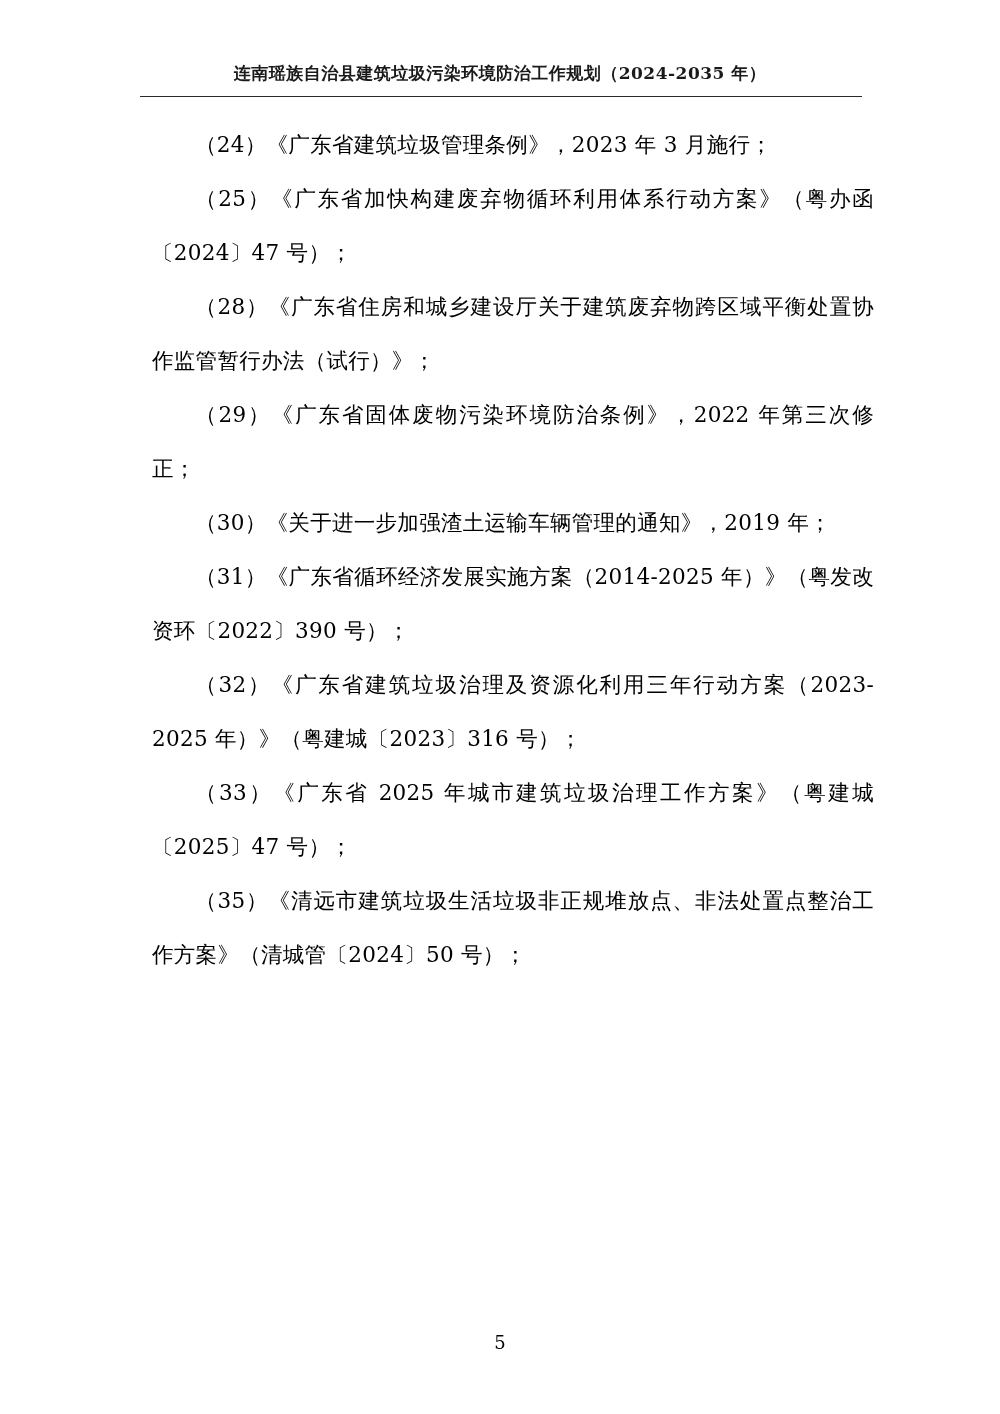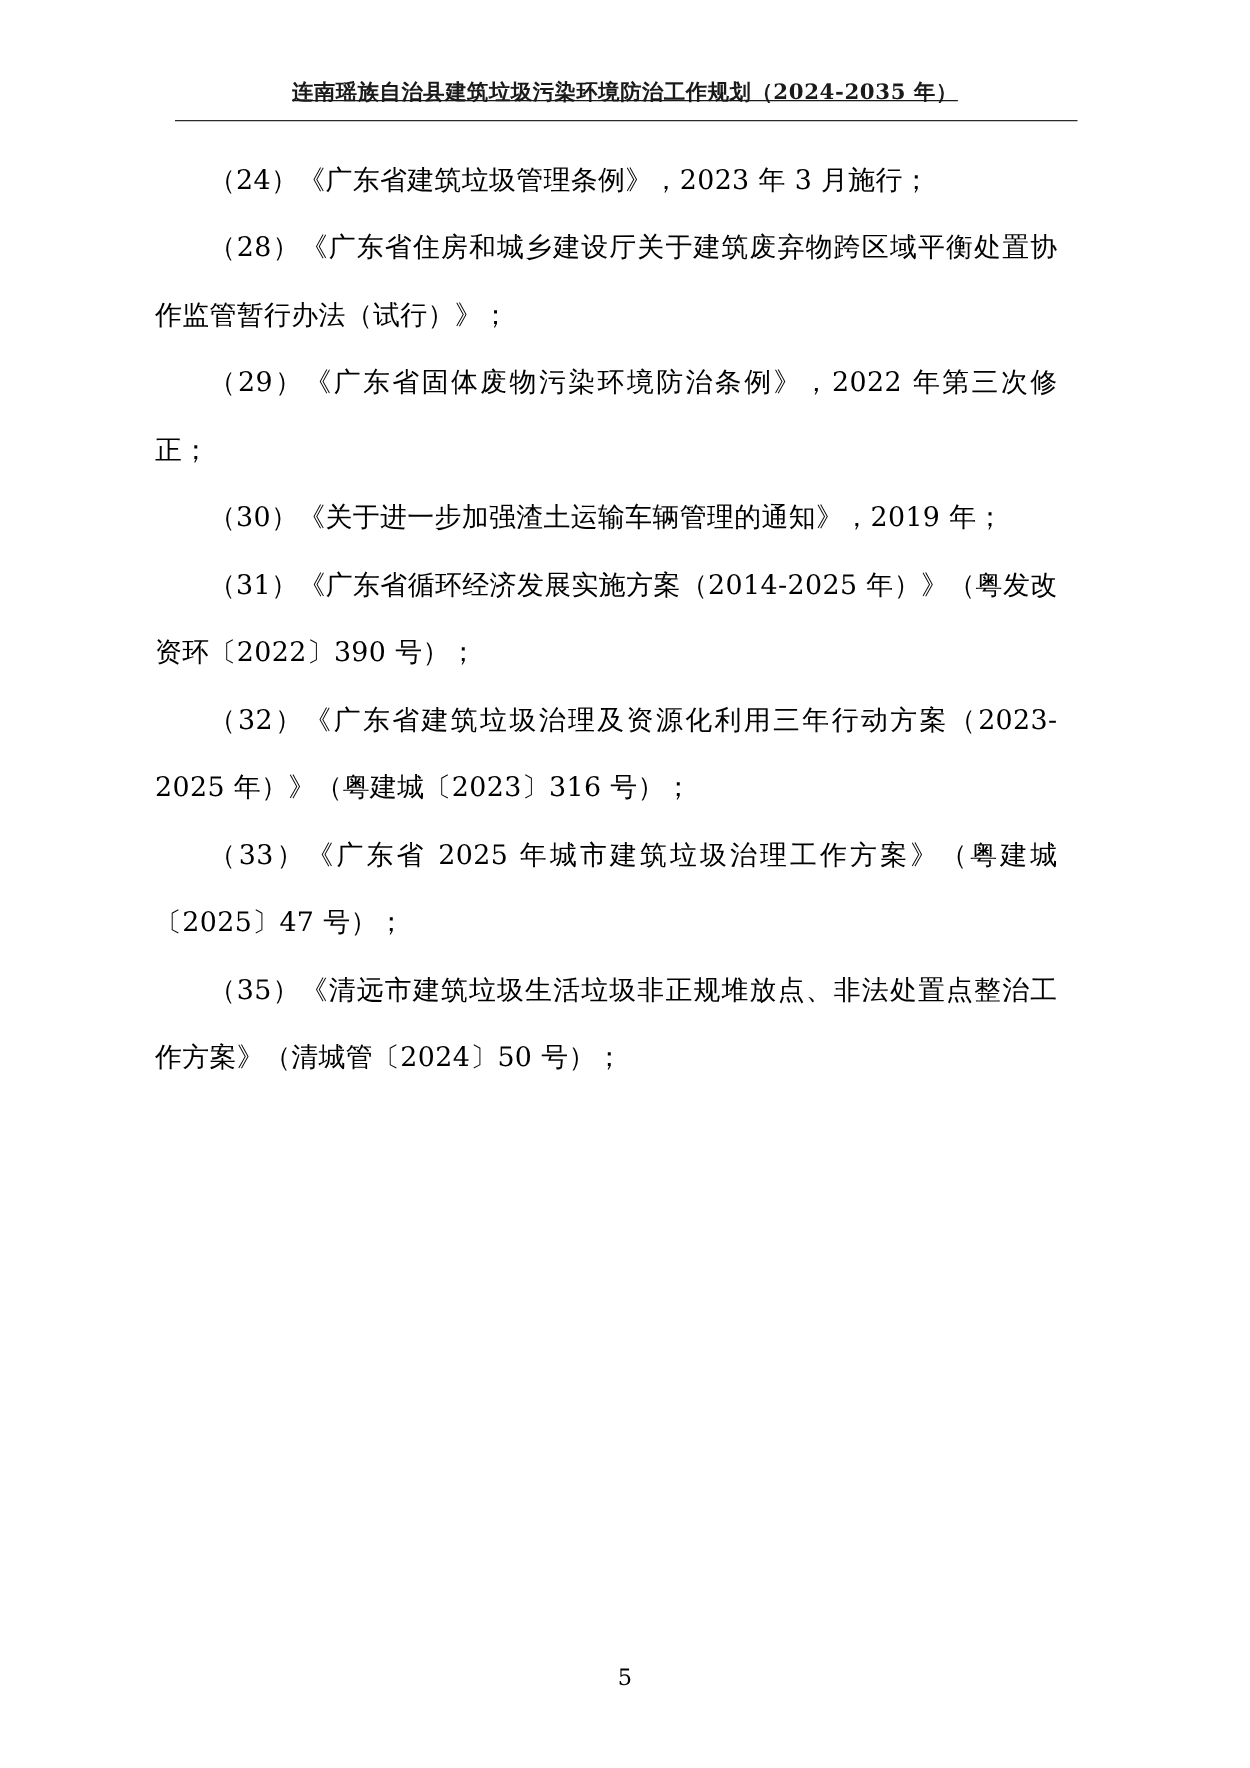--- a/index.html
+++ b/index.html
@@ -29,33 +29,32 @@
     width: 720px;
     text-align: center;
   }
   .header-title {
     font-family: "DejaVu Serif", "Liberation Serif", serif;
     font-size: 17px;
     font-weight: bold;
     letter-spacing: 0.5px;
     color: #1a1a1a;
     white-space: nowrap;
-    text-decoration: underline;
   }
   .header-rule {
     position: absolute;
     top: 96px;
     left: 140px;
     width: 722px;
     border-top: 1.5px solid #2b2b2b;
   }
   .body-area {
     position: absolute;
     top: 118px;
-    left: 124px;
+    left: 152px;
     width: 722px;
   }
   .para {
     font-size: 21.5px;
     line-height: 54px;
     text-align: justify;
     text-justify: inter-ideograph;
     margin: 0 0 0 0;
     text-indent: 2em;
     letter-spacing: 0.3px;
@@ -78,20 +77,21 @@
 
 <div class="page">
 
   <div class="header">
     <div class="header-title">连南瑶族自治县建筑垃圾污染环境防治工作规划（2024-2035 年）</div>
   </div>
   <div class="header-rule"></div>
 
   <div class="body-area">
     <p class="para">（24）《广东省建筑垃圾管理条例》，2023 年 3 月施行；</p>
+    <p class="para">（25）《广东省加快构建废弃物循环利用体系行动方案》（粤办函〔2024〕47 号）；</p>
     <p class="para">（28）《广东省住房和城乡建设厅关于建筑废弃物跨区域平衡处置协作监管暂行办法（试行）》；</p>
     <p class="para">（29）《广东省固体废物污染环境防治条例》，2022 年第三次修正；</p>
     <p class="para">（30）《关于进一步加强渣土运输车辆管理的通知》，2019 年；</p>
     <p class="para">（31）《广东省循环经济发展实施方案（2014-2025 年）》（粤发改资环〔2022〕390 号）；</p>
     <p class="para">（32）《广东省建筑垃圾治理及资源化利用三年行动方案（2023-2025 年）》（粤建城〔2023〕316 号）；</p>
     <p class="para">（33）《广东省 2025 年城市建筑垃圾治理工作方案》（粤建城〔2025〕47 号）；</p>
     <p class="para">（35）《清远市建筑垃圾生活垃圾非正规堆放点、非法处置点整治工作方案》（清城管〔2024〕50 号）；</p>
   </div>
 
   <div class="footer-pagenum">5</div>

